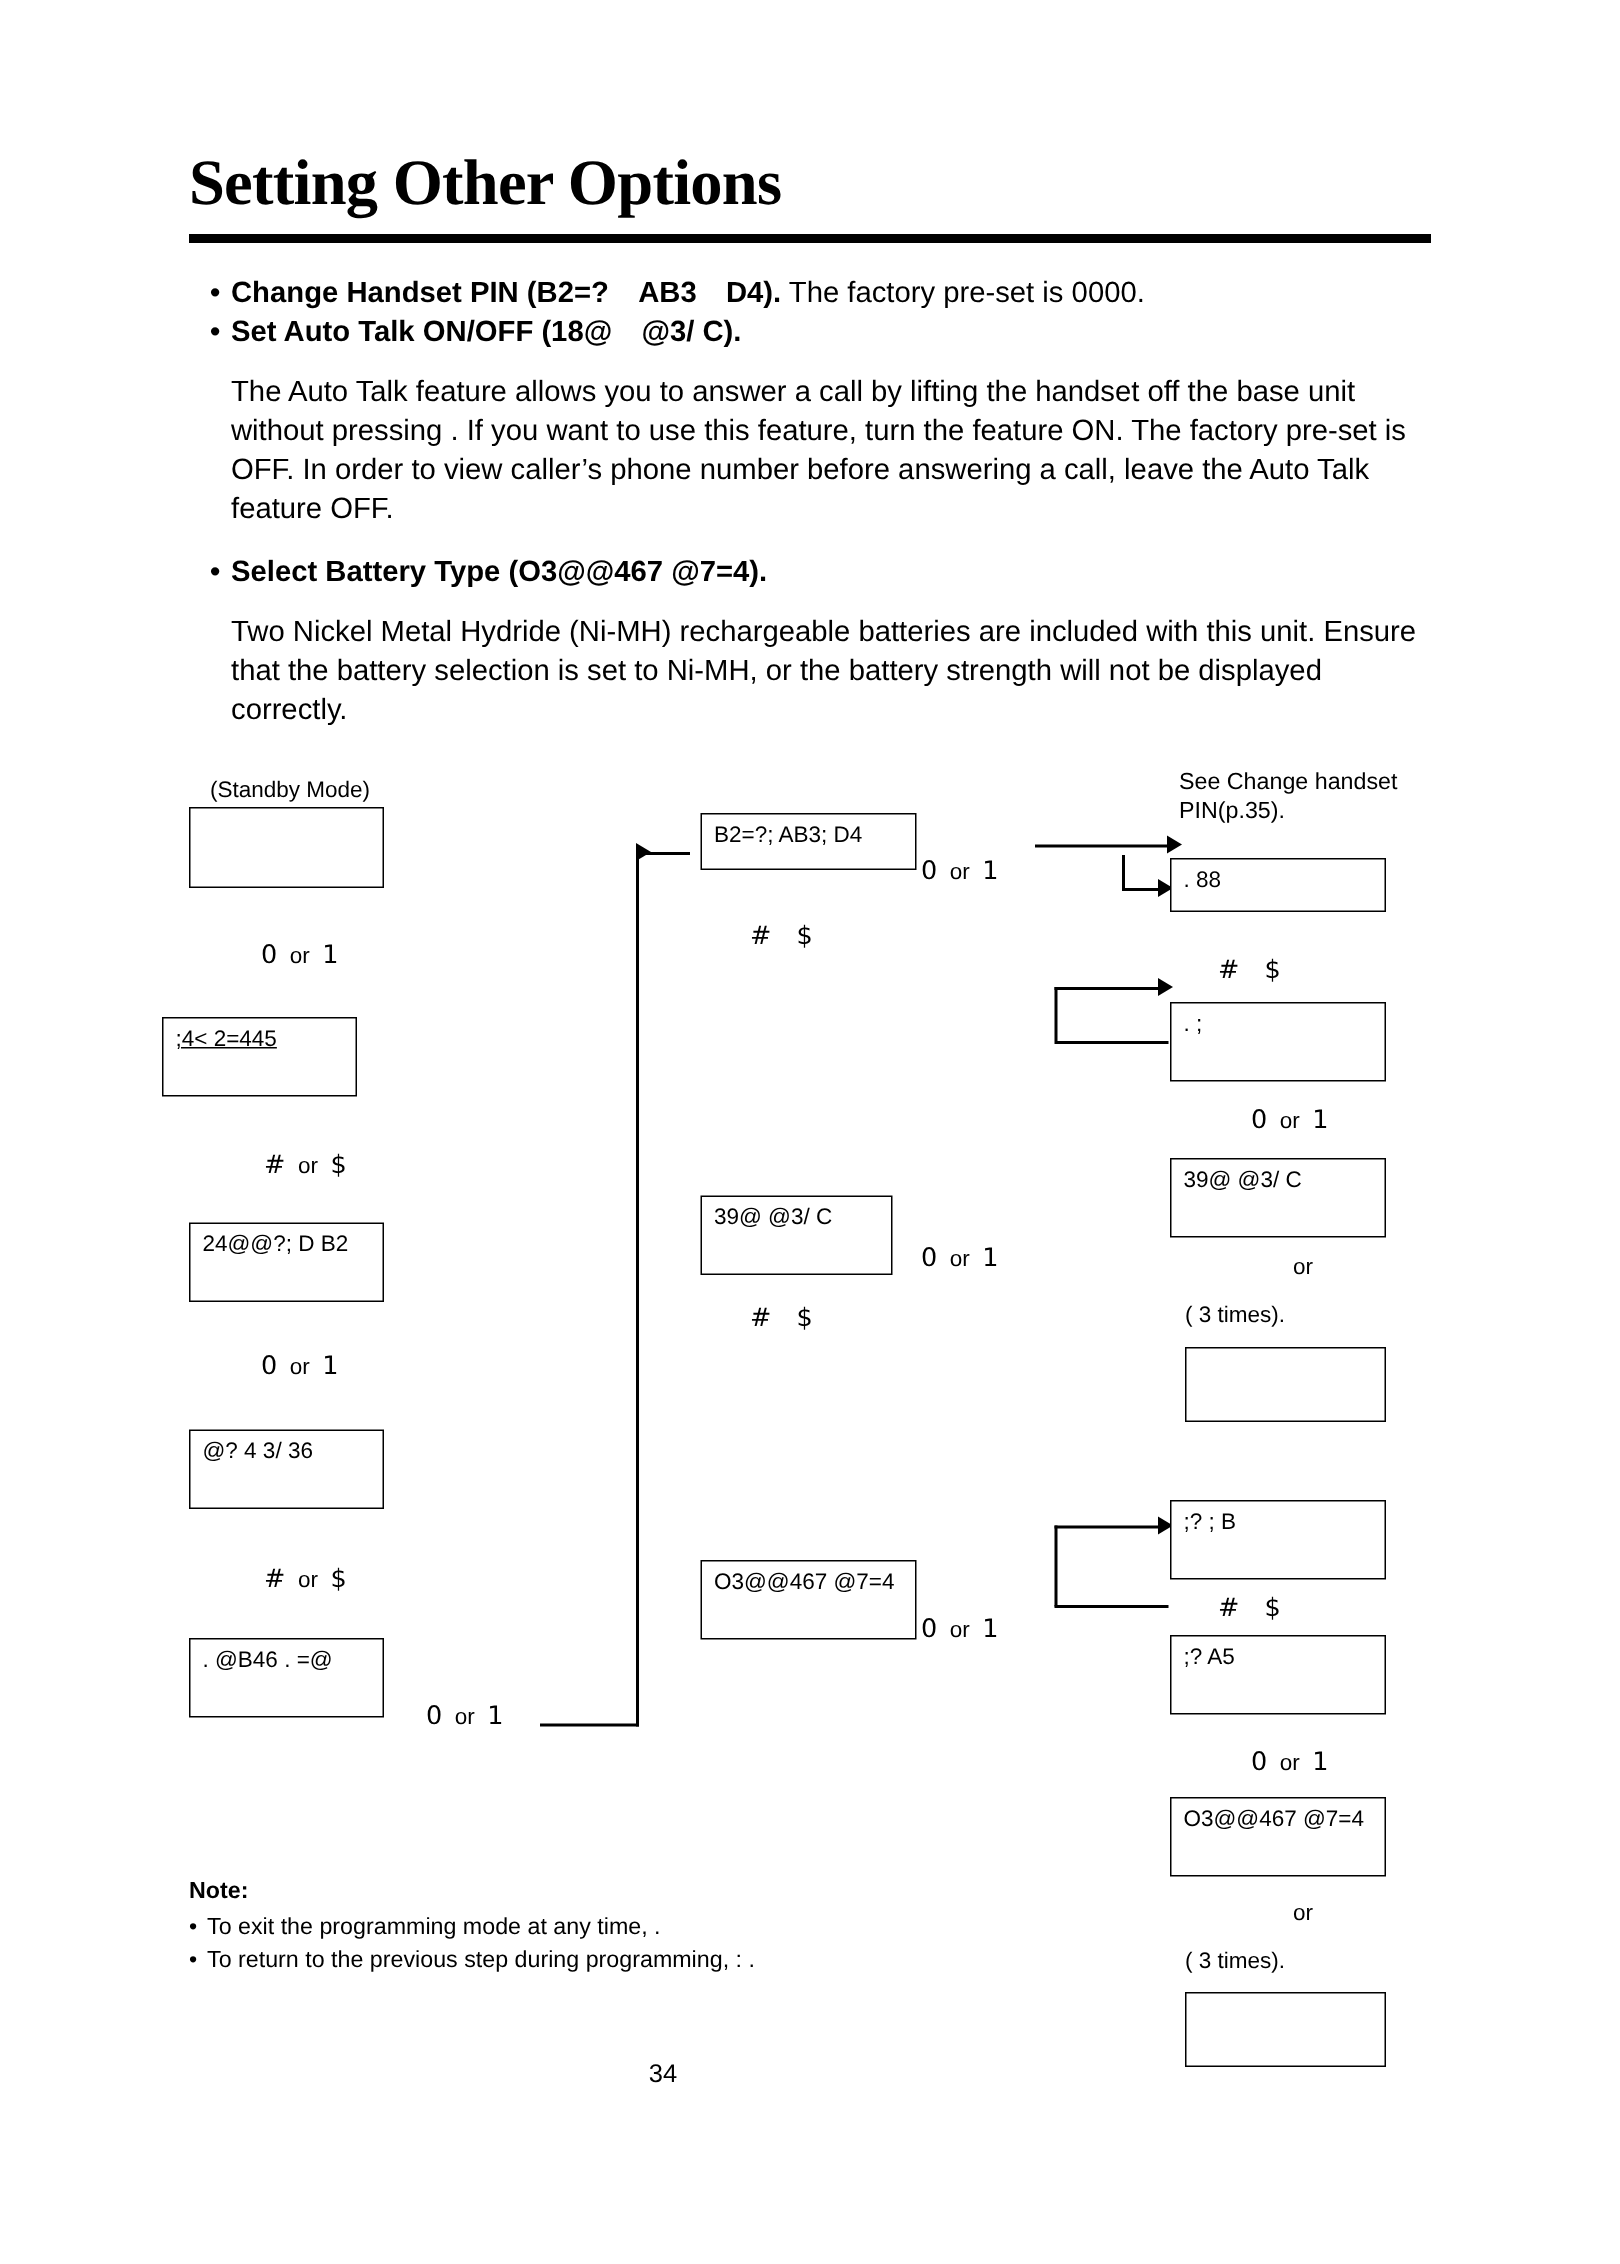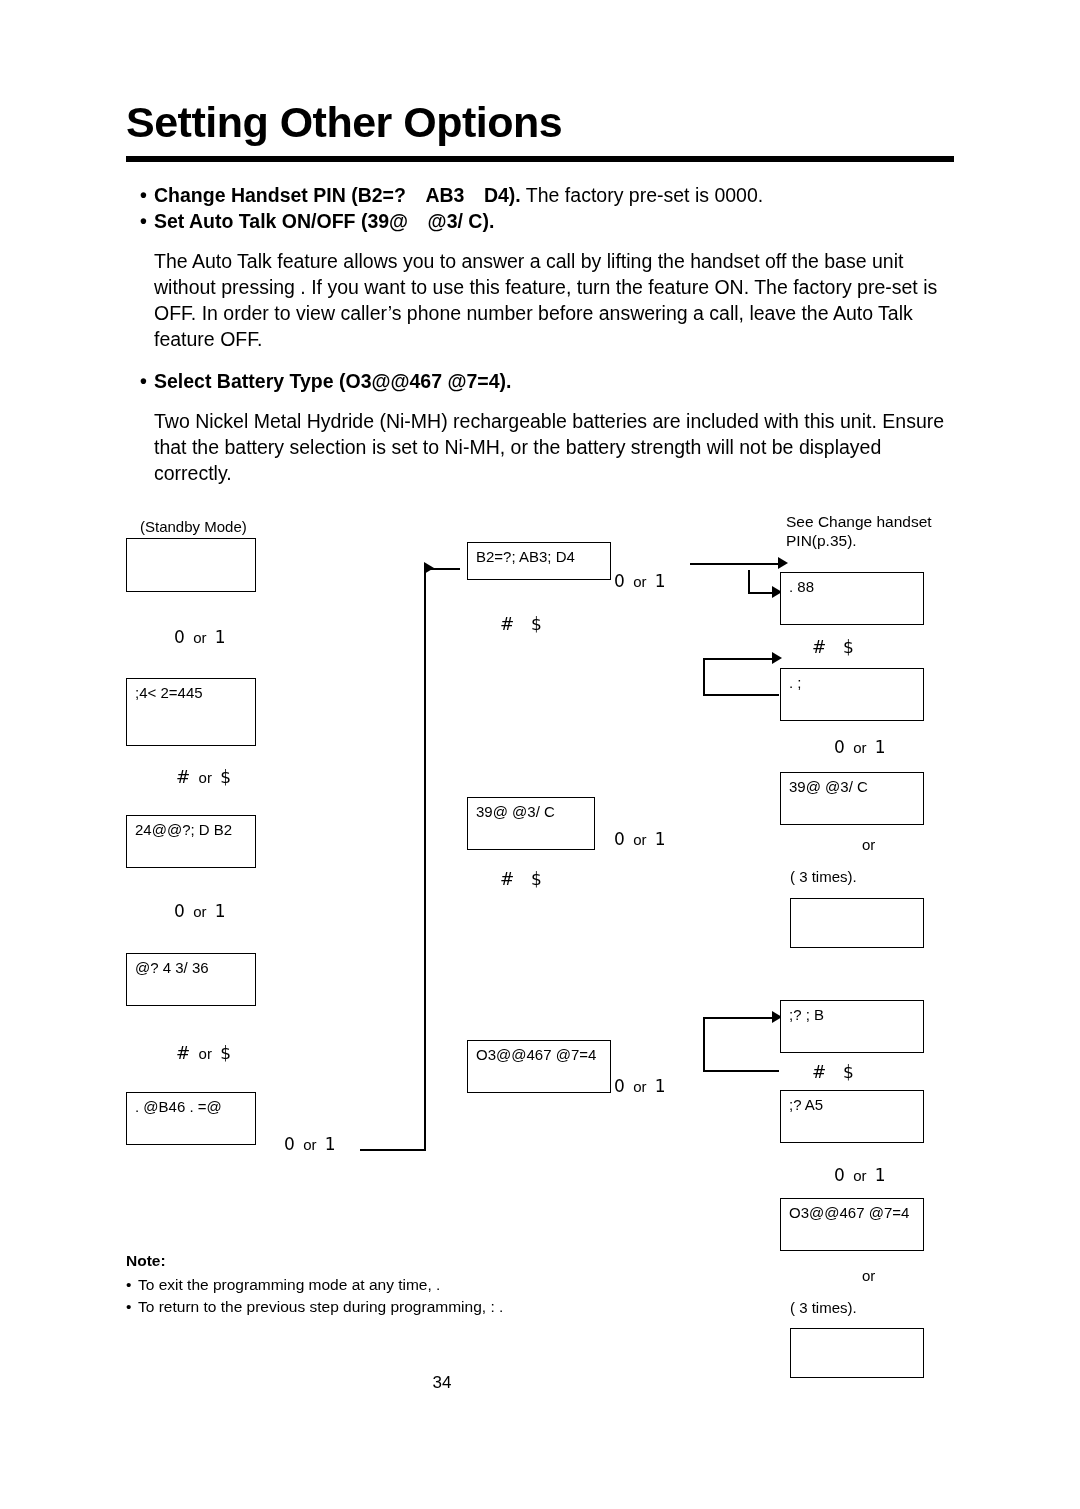--- a/index.html
+++ b/index.html
@@ -17,20 +17,21 @@
   }
 
   
   .page-title {
     position: absolute;
     left: 126px;
     top: 98px;
     font-size: 43px;
     font-weight: bold;
     letter-spacing: -0.5px;
+    font-family: Liberation Serif, serif;
   }
   .title-rule {
     position: absolute;
     left: 126px;
     top: 156px;
     width: 828px;
     height: 6px;
     background: #000;
   }
 
@@ -136,40 +137,40 @@
 <div class="page-title">Setting Other Options</div>
 <div class="title-rule"></div>
 
 <div class="intro">
 
   <div class="bullet-line">
     <span>Change Handset PIN (B2=?　AB3　D4).</span><span class="normal"> The factory pre-set is 0000.</span>
   </div>
 
   <div class="bullet-line">
-    <span>Set Auto Talk ON/OFF (39@　@3/ C).</span>
+    <span>Set Auto Talk ON/OFF (18@　@3/ C).</span>
   </div>
 
   <div class="para">The Auto Talk feature allows you to answer a call by lifting the handset off the base unit without pressing     . If you want to use this feature, turn the feature ON. The factory pre-set is OFF. In order to view caller’s phone number before answering a call, leave the Auto Talk feature OFF.</div>
 
   <div class="bullet-line" style="margin-top:16px;">
     <span>Select Battery Type (O3@@467 @7=4).</span>
   </div>
 
   <div class="para">Two Nickel Metal Hydride (Ni-MH) rechargeable batteries are included with this unit. Ensure that the battery selection is set to Ni-MH, or the battery strength will not be displayed correctly.</div>
 </div>
 
 <div class="flow">
 
   <div class="flabel" style="left:140px; top:8px;">(Standby Mode)</div>
   <div class="fbox" style="left:126px; top:28px; width:130px; height:54px;"></div>
 
   <div class="flabel" style="left:174px; top:118px;"><span class="keycap">0</span>&nbsp;&nbsp;or&nbsp;&nbsp;<span class="keycap">1</span></div>
 
-  <div class="fbox" style="left:126px; top:168px; width:130px; height:68px;">;4&lt; 2=445</div>
+  <div class="fbox" style="left:108px; top:168px; width:130px; height:53px;text-decoration:underline;">;4&lt; 2=445</div>
 
   <div class="flabel" style="left:176px; top:258px;"><span class="keycap">#</span>&nbsp;&nbsp;or&nbsp;&nbsp;<span class="keycap">$</span></div>
 
   <div class="fbox" style="left:126px; top:305px; width:130px; height:53px;">24@@?; D B2</div>
 
   <div class="flabel" style="left:174px; top:392px;"><span class="keycap">0</span>&nbsp;&nbsp;or&nbsp;&nbsp;<span class="keycap">1</span></div>
 
   <div class="fbox" style="left:126px; top:443px; width:130px; height:53px;">@? 4 3/ 36</div>
 
   <div class="flabel" style="left:176px; top:534px;"><span class="keycap">#</span>&nbsp;&nbsp;or&nbsp;&nbsp;<span class="keycap">$</span></div>
@@ -207,21 +208,21 @@
   <div class="arrowhead" style="left:772px; top:142px;"></div>
   <div class="arrowline" style="left:703px; top:148px; width:1.8px; height:36px;"></div>
   <div class="arrowline" style="left:703px; top:184px; width:76px; height:1.8px;"></div>
 
   <div class="arrowline" style="left:737px; top:543px; width:1.8px; height:-0px;"></div>
   <div class="arrowline" style="left:703px; top:507px; width:72px; height:1.8px;"></div>
   <div class="arrowhead" style="left:772px; top:501px;"></div>
   <div class="arrowline" style="left:703px; top:507px; width:1.8px; height:54px;"></div>
   <div class="arrowline" style="left:703px; top:560px; width:76px; height:1.8px;"></div>
 
-  <div class="fbox" style="left:780px; top:62px; width:144px; height:53px;">. 88</div>
+  <div class="fbox" style="left:780px; top:62px; width:144px; height:36px;">. 88</div>
   <div class="flabel" style="left:812px; top:128px;"><span class="keycap">#</span>&nbsp;&nbsp;&nbsp;&nbsp;<span class="keycap">$</span></div>
   <div class="fbox" style="left:780px; top:158px; width:144px; height:53px;">. ;</div>
 
   <div class="flabel" style="left:834px; top:228px;"><span class="keycap">0</span>&nbsp;&nbsp;or&nbsp;&nbsp;<span class="keycap">1</span></div>
 
   <div class="fbox" style="left:780px; top:262px; width:144px; height:53px;">39@ @3/ C</div>
   <div class="flabel" style="left:862px; top:326px;">or</div>
   <div class="flabel" style="left:790px; top:358px;">(        3 times).</div>
   <div class="fbox" style="left:790px; top:388px; width:134px; height:50px;"></div>
 

